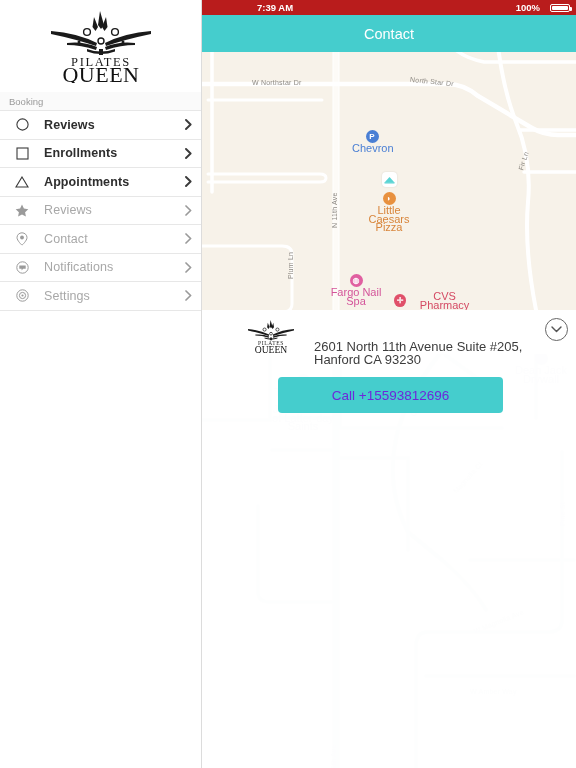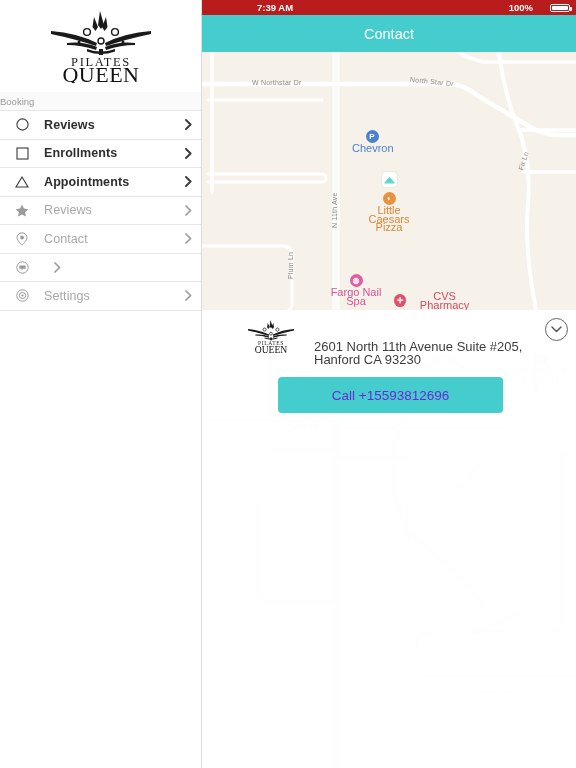--- a/index.html
+++ b/index.html
@@ -29,36 +29,36 @@
   .menu-icon{width:44px;display:flex;align-items:center;justify-content:center;}
   .menu-icon svg{display:block;}
   .menu-label{
     font-size:12.5px;letter-spacing:.1px;flex:1;
   }
   .menu-label.dim{color:#a8a8a8;font-weight:400;}
   .menu-label.bold{color:#2e2e2e;font-weight:600;}
   .chev{width:26px;display:flex;align-items:center;justify-content:center;}
   .chev svg{display:block;}
   .section-head{
-    height:19px;display:flex;align-items:center;
+    height:19px;display:flex;align-items:center;padding-left:9px;
     font-size:9.5px;color:#9a9a9a;background:#fafafa;
     border-bottom:1px solid #e7e7e7;box-sizing:border-box;
   }
   .sidebar-fill{background:#fff;}
 
   
   .pane{position:absolute;left:202px;top:0;width:374px;height:768px;overflow:hidden;}
 
   .statusbar{
     position:absolute;left:0;top:0;width:374px;height:15px;
     background:#b91c1c;color:#fff;font-size:9.5px;font-weight:700;
     display:flex;align-items:center;z-index:30;
   }
   .sb-time{position:absolute;left:55px;top:0;line-height:15px;}
-  .sb-right{position:absolute;right:6px;top:0;line-height:15px;display:flex;align-items:center;gap:17px;margin-left:39px;}
+  .sb-right{position:absolute;right:6px;top:0;line-height:15px;display:flex;align-items:center;gap:10px;margin-left:39px;}
   .batt{
     width:20px;height:8px;border:1px solid #fff;border-radius:2px;
     position:relative;box-sizing:border-box;
   }
   .batt::after{content:"";position:absolute;right:-3px;top:2px;width:2px;height:4px;background:#fff;border-radius:0 1px 1px 0;}
   .batt i{position:absolute;left:1px;top:1px;bottom:1px;width:16px;background:#fff;border-radius:1px;display:block;}
 
   .navbar{
     position:absolute;left:0;top:15px;width:374px;height:37px;
     background:#45cdcd;color:#fff;z-index:30;
@@ -238,20 +238,21 @@
       </span>
     </div>
 
     <div class="menu-row">
       <span class="menu-icon">
         <svg width="13" height="13" viewBox="0 0 13 13">
           <circle cx="6.5" cy="6.5" r="5.7" fill="none" stroke="#9a9a9a" stroke-width="1"></circle>
           <path d="M3.3 4.4 h6.4 v3.3 h-2.6 l-1.5 1.7 v-1.7 h-2.3 z" fill="#9a9a9a"></path>
         </svg>
       </span>
+      <span class="menu-label dim">Notifications</span>
       <span class="chev">
         <svg width="7" height="11" viewBox="0 0 7 11">
             <path d="M1 1 L5.6 5.5 L1 10" fill="none" stroke="#9a9a9a" stroke-width="1.7" stroke-linecap="round" stroke-linejoin="round"></path>
           </svg>
       </span>
     </div>
 
     <div class="menu-row">
       <span class="menu-icon">
         <svg width="13" height="13" viewBox="0 0 13 13">

